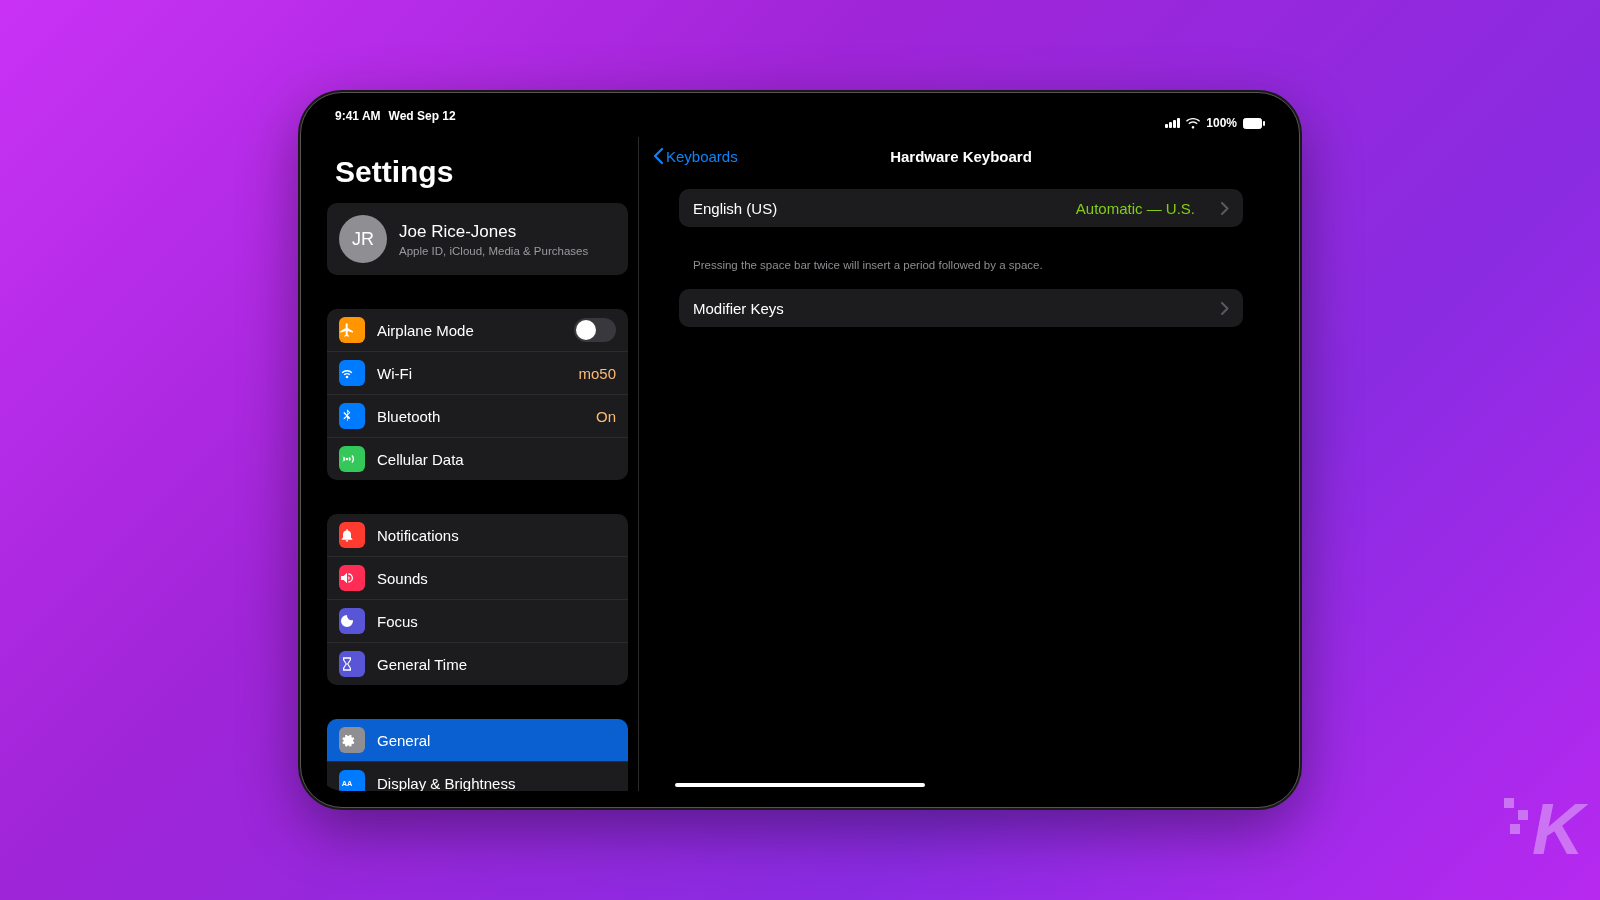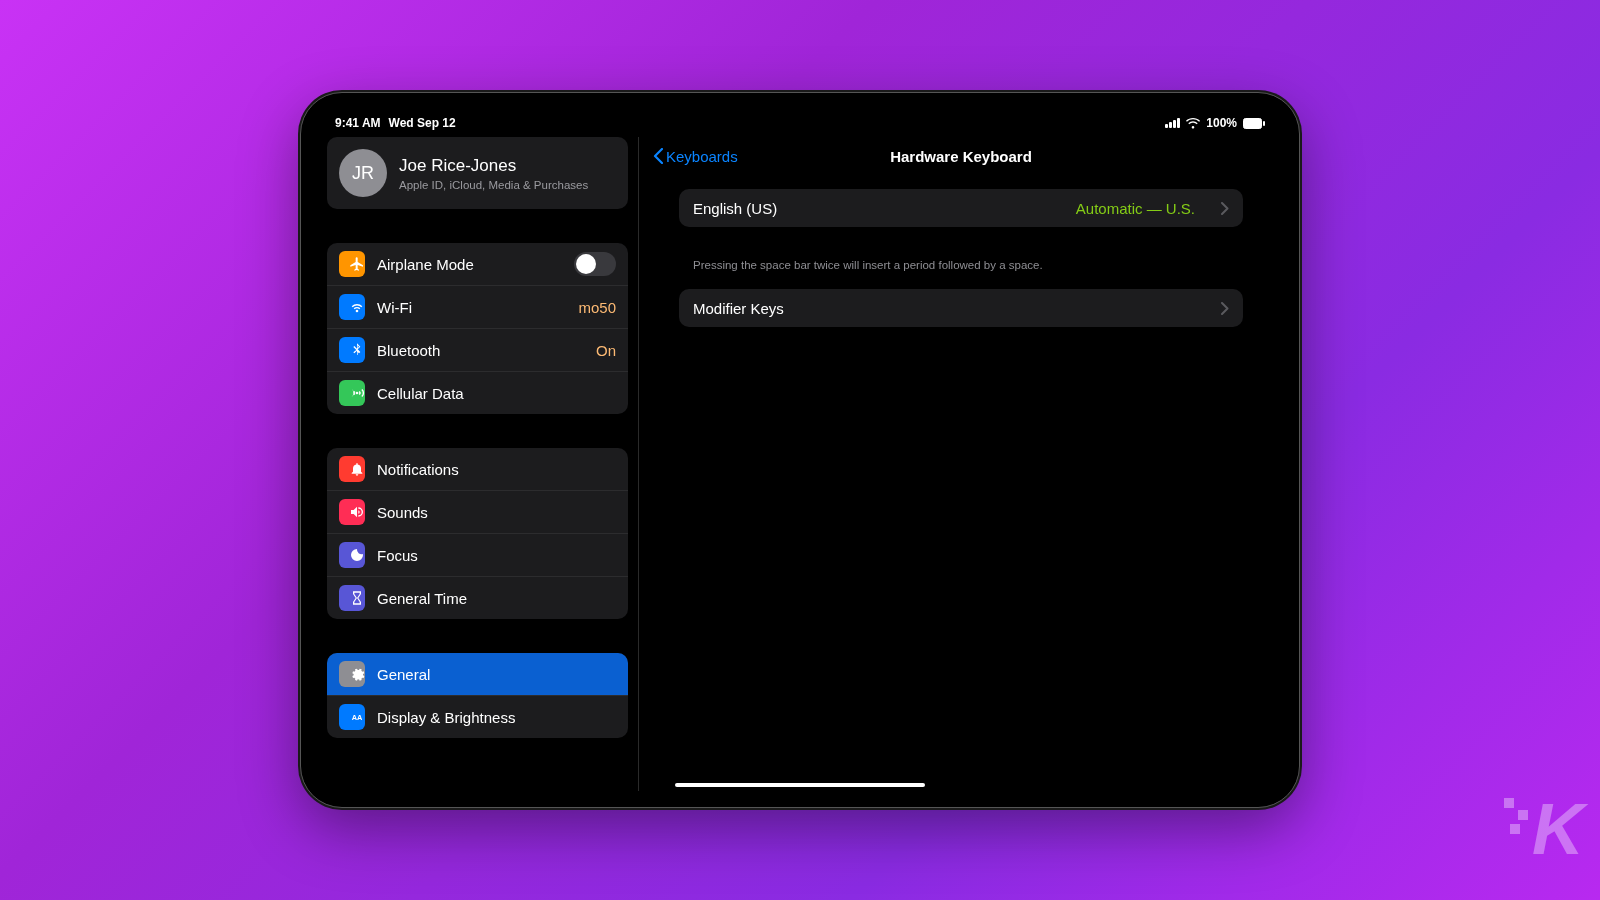--- a/index.html
+++ b/index.html
@@ -48,21 +48,20 @@
     inset: 16px;
     background: #000;
     border-radius: 26px;
     overflow: hidden;
     display: flex;
     flex-direction: column;
   }
   .status-bar {
     height: 28px;
     display: flex;
-    align-items: center;
     justify-content: space-between;
     padding: 0 18px;
     color:#fff;
     font-size: 12px;
     font-weight:600;
   }
   .status-left { display:flex; gap:8px; }
   .status-right { display:flex; align-items:center; gap:6px; }
   .signal-bars { display:inline-flex; gap:1px; align-items:flex-end; }
   .signal-bars span { width:3px; background:#fff; border-radius:1px; }
@@ -114,21 +113,21 @@
     min-height:38px;
     color:#fff;
     font-size:15px;
     border-top:1px solid #2c2c2e;
     position:relative;
   }
   .row:first-child { border-top:none; }
   .row.selected { background:#0a60d1; }
   .row .icon-box {
     width:26px;height:26px;border-radius:6px;
-    display:flex;align-items:center;justify-content:flex-end;
+    display:flex;align-items:center;justify-content:flex-start;
     flex-shrink:0;
   }
   .row .label { flex:1; }
   .row .value { color:#fdba74; font-size:15px; }
   .toggle-mini {
     width:42px;height:24px;border-radius:12px;
     background:#39393d;position:relative;
   }
   .toggle-mini::after {
     content:"";position:absolute;width:20px;height:20px;border-radius:50%;
@@ -216,20 +215,21 @@
           <svg width="22" height="11" viewBox="0 0 22 11">
               <rect x="0.5" y="0.5" width="18" height="10" rx="2" stroke="#fff" fill="#fff"></rect>
               <rect x="20" y="3" width="2" height="5" rx="1" fill="#fff"></rect>
             </svg>
         </span>
       </div>
     </div>
 
     <div class="content">
       <div class="sidebar">
+        <div class="sidebar-title">Settings</div>
 
         <div class="group">
           <div class="profile">
             <div class="avatar">JR</div>
             <div class="profile-text">
               <div class="name">Joe Rice-Jones</div>
               <div class="sub">Apple ID, iCloud, Media &amp; Purchases</div>
             </div>
           </div>
         </div>

